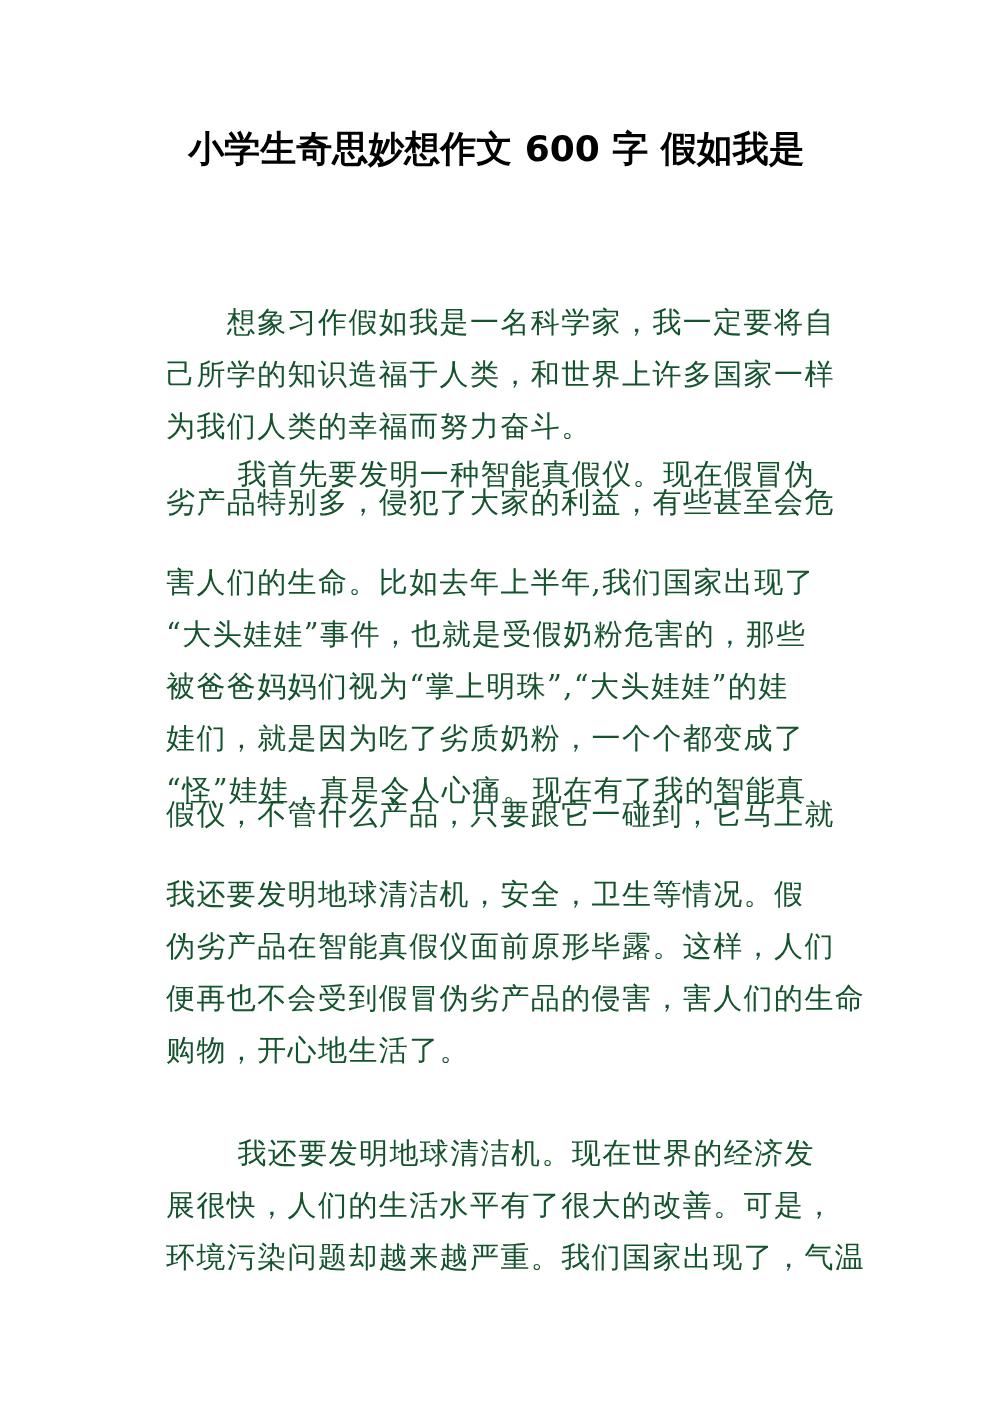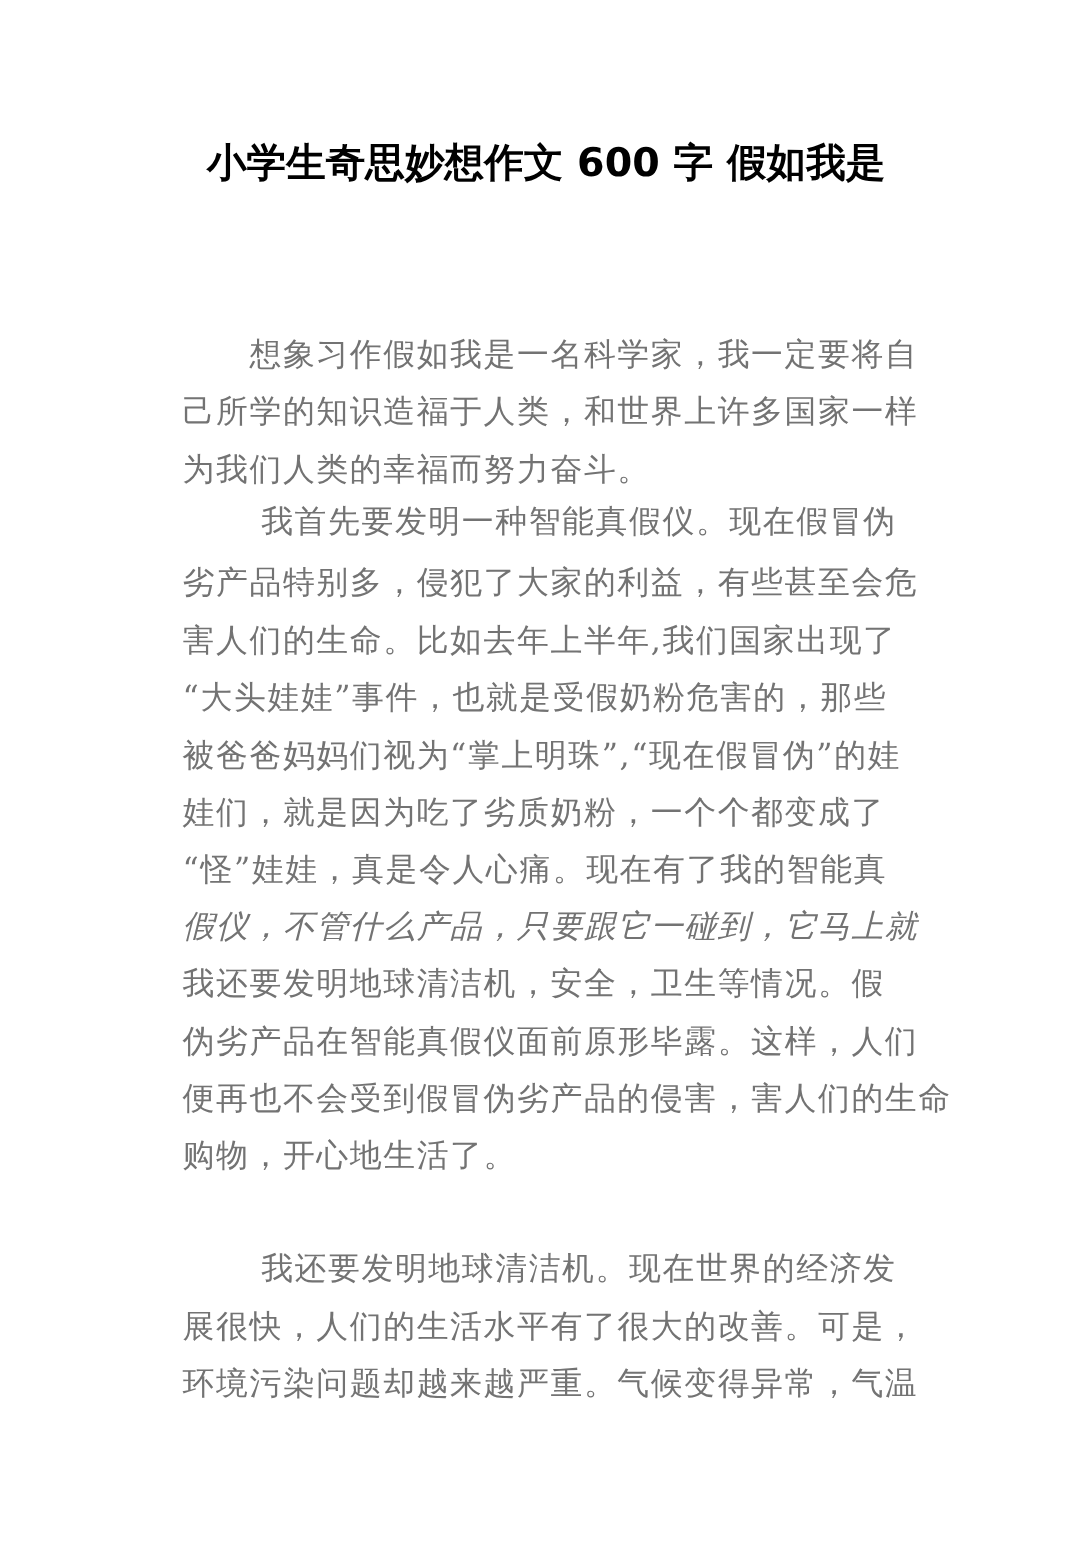--- a/index.html
+++ b/index.html
@@ -40,21 +40,21 @@
       left: 166px;
       width: 662px;
     }
     .line {
       position: absolute;
       left: 0;
       white-space: nowrap;
       font-size: 29px;
       line-height: 52px;
       height: 52px;
-      color: #737373;
+      color: #14532d;
       letter-spacing: 1.4px;
     }
   </style>
 </head>
 <body>
 
 <div class="page">
 
   <div class="title">
     <div>小学生奇思妙想作文 600 字  假如我是</div>
@@ -63,33 +63,33 @@
   <div class="body-text">
 
     <div>
       <div class="line" style="top:296px;">　　想象习作假如我是一名科学家，我一定要将自</div>
       <div class="line" style="top:348px;">己所学的知识造福于人类，和世界上许多国家一样</div>
       <div class="line" style="top:400px;">为我们人类的幸福而努力奋斗。</div>
     </div>
 
     <div>
       <div class="line" style="top:448px;">　　 我首先要发明一种智能真假仪。现在假冒伪</div>
-      <div class="line" style="top:504px;font-family:Liberation Serif, serif;">劣产品特别多，侵犯了大家的利益，有些甚至会危</div>
+      <div class="line" style="top:476px;">劣产品特别多，侵犯了大家的利益，有些甚至会危</div>
       <div class="line" style="top:556px;">害人们的生命。比如去年上半年,我们国家出现了</div>
       <div class="line" style="top:608px;">“大头娃娃”事件，也就是受假奶粉危害的，那些</div>
-      <div class="line" style="top:660px;">被爸爸妈妈们视为“掌上明珠”,“现在假冒伪”的娃</div>
+      <div class="line" style="top:660px;">被爸爸妈妈们视为“掌上明珠”,“大头娃娃”的娃</div>
       <div class="line" style="top:712px;">娃们，就是因为吃了劣质奶粉，一个个都变成了</div>
       <div class="line" style="top:764px;">“怪”娃娃，真是令人心痛。现在有了我的智能真</div>
-      <div class="line" style="top:816px;font-style:italic;">假仪，不管什么产品，只要跟它一碰到，它马上就</div>
+      <div class="line" style="top:788px;">假仪，不管什么产品，只要跟它一碰到，它马上就</div>
       <div class="line" style="top:868px;">我还要发明地球清洁机，安全，卫生等情况。假</div>
       <div class="line" style="top:920px;">伪劣产品在智能真假仪面前原形毕露。这样，人们</div>
       <div class="line" style="top:972px;">便再也不会受到假冒伪劣产品的侵害，害人们的生命</div>
       <div class="line" style="top:1024px;">购物，开心地生活了。</div>
     </div>
 
     <div>
       <div class="line" style="top:1127px;">　　 我还要发明地球清洁机。现在世界的经济发</div>
       <div class="line" style="top:1179px;">展很快，人们的生活水平有了很大的改善。可是，</div>
-      <div class="line" style="top:1231px;">环境污染问题却越来越严重。气候变得异常，气温</div>
+      <div class="line" style="top:1231px;">环境污染问题却越来越严重。我们国家出现了，气温</div>
     </div>
 
   </div>
 </div>
 
 </body></html>

